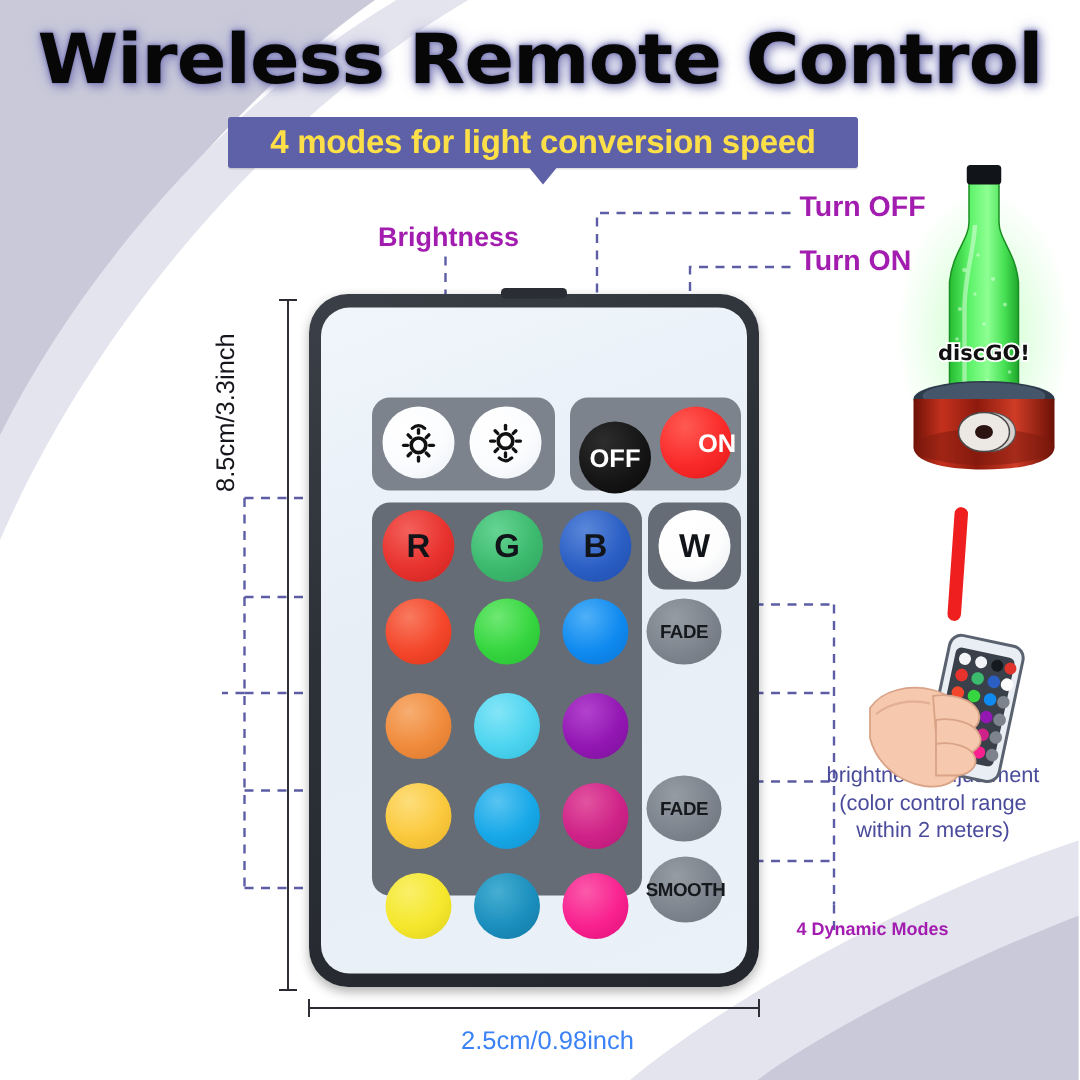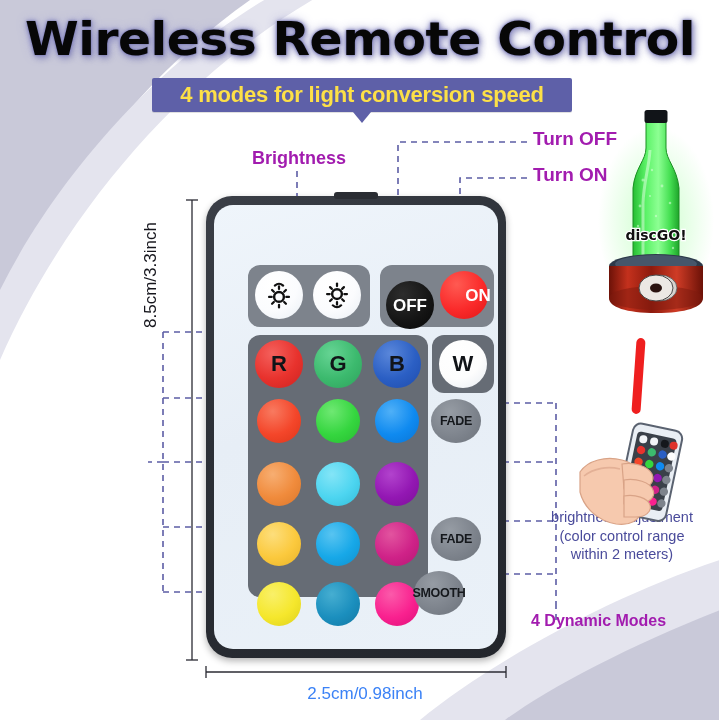--- a/index.html
+++ b/index.html
@@ -44,21 +44,21 @@
 
   
   .plabel{
     position:absolute;color:#a21caf;font-weight:bold;
     font-family:"Liberation Sans", sans-serif;white-space:nowrap;
   }
   #lbl-brightness{left:252px;top:148px;font-size:18px;}
   #lbl-turnoff{left:533px;top:128px;font-size:19px;}
   #lbl-turnon{left:533px;top:164px;font-size:19px;}
   #lbl-16color{left:32px;top:442px;font-size:19px;}
-  #lbl-4dyn{left:531px;top:612px;font-size:16px;}
+  #lbl-4dyn{left:531px;top:612px;font-size:12px;}
 
   .subcap{
     position:absolute;left:524px;top:508px;width:196px;text-align:center;
     color:#4a4b9b;font-size:14.5px;line-height:1.28;
     font-family:"Liberation Sans", sans-serif;
   }
   .subcap div{white-space:nowrap;}
 
   
   .dim-v{
@@ -282,21 +282,21 @@
       <div class="btn r-color" style="left:43px;top:377px;background:radial-gradient(circle at 36% 28%,#f9f069 0%,#f5e72c 55%,#ddd01c 100%);"></div>
       <div class="btn r-color" style="left:102px;top:377px;background:radial-gradient(circle at 36% 28%,#46aed1 0%,#1b8fbe 55%,#1378a3 100%);"></div>
       <div class="btn r-color" style="left:161px;top:377px;background:radial-gradient(circle at 36% 28%,#fb5aaa 0%,#f9218f 55%,#df0f79 100%);"></div>
 
       <div class="btn r-mode" style="left:217px;top:194px;">
         <span class="btn-txt lbl-mode">FADE</span>
       </div>
       <div class="btn r-mode" style="left:217px;top:312px;">
         <span class="btn-txt lbl-mode">FADE</span>
       </div>
-      <div class="btn r-mode" style="left:200px;top:366px;text-align:right;">
+      <div class="btn r-mode" style="left:218px;top:366px;text-align:right;">
         <span class="btn-txt lbl-mode">SMOOTH</span>
       </div>
 
     </div>
   </div>
 
   <svg class="product" viewBox="0 0 120 220">
     <defs>
       <linearGradient id="glowg" x1="0" y1="0" x2="1" y2="0">
         <stop offset="0%" stop-color="#27bd33"></stop>

